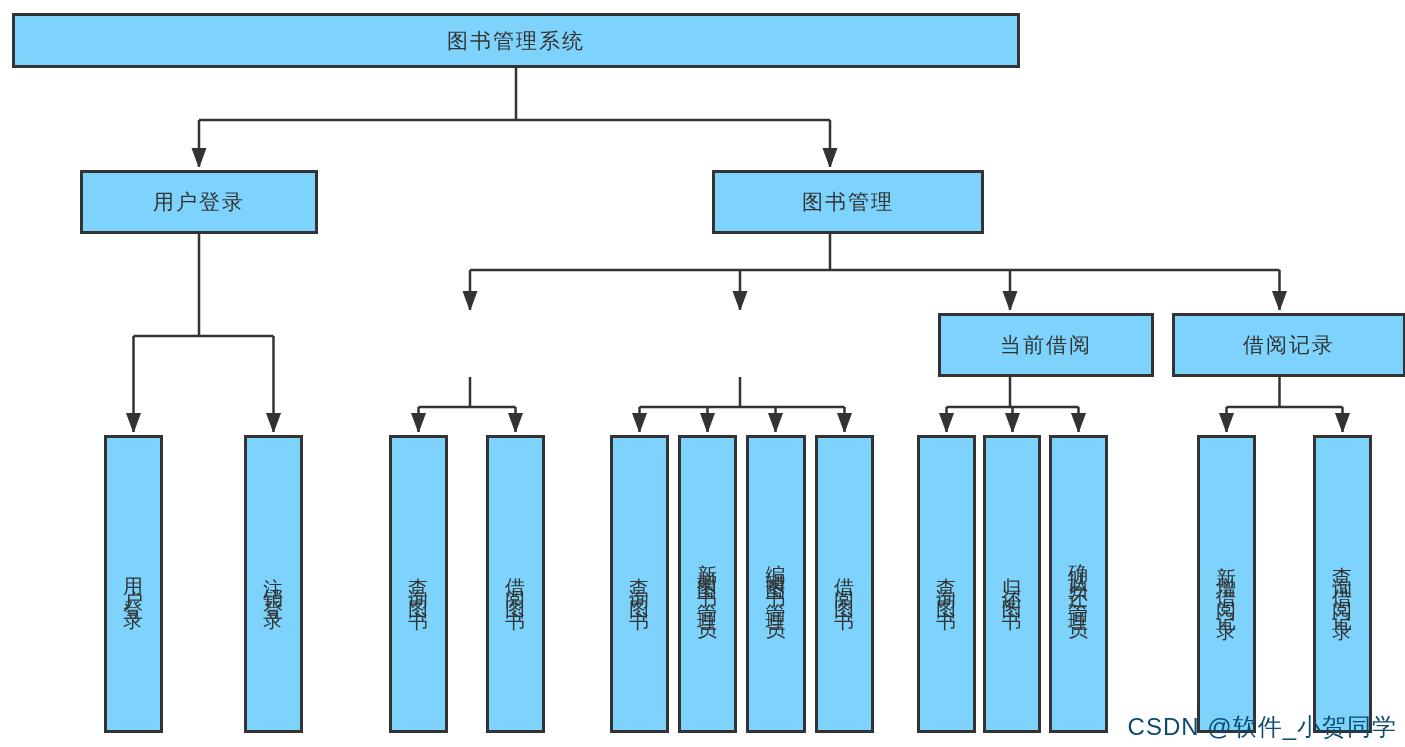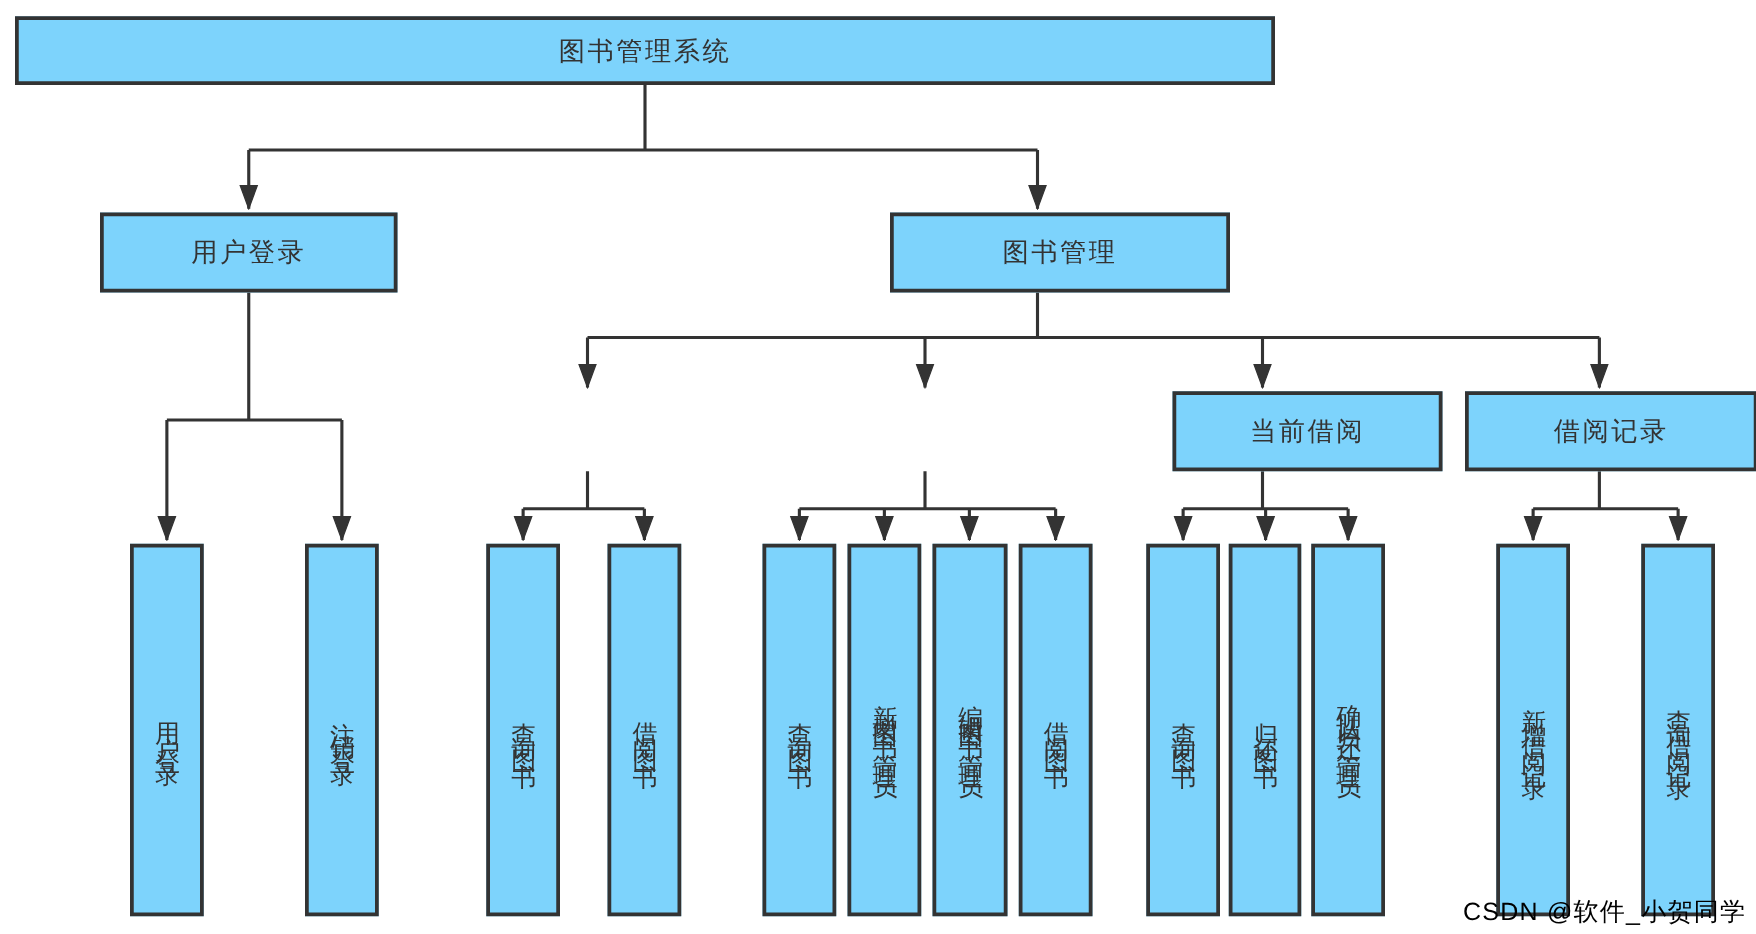--- a/index.html
+++ b/index.html
@@ -33,22 +33,22 @@
   .node.v { font-size: 20px; }
   .node.v .vtext {
     writing-mode: vertical-rl;
     letter-spacing: 11px;
     line-height: 1;
     white-space: nowrap;
   }
   .watermark {
     position: absolute;
     right: 8px; bottom: 4px;
-    font-size: 20px;
-    color: #000000;
+    font-size: 24px;
+    color: #0c4a6e;
     letter-spacing: 1px;
     z-index: 5;
   }
 </style>
 </head>
 <body>
 
 <div class="canvas">
 
   <svg class="wires" viewBox="0 0 1405 747" xmlns="http://www.w3.org/2000/svg">

